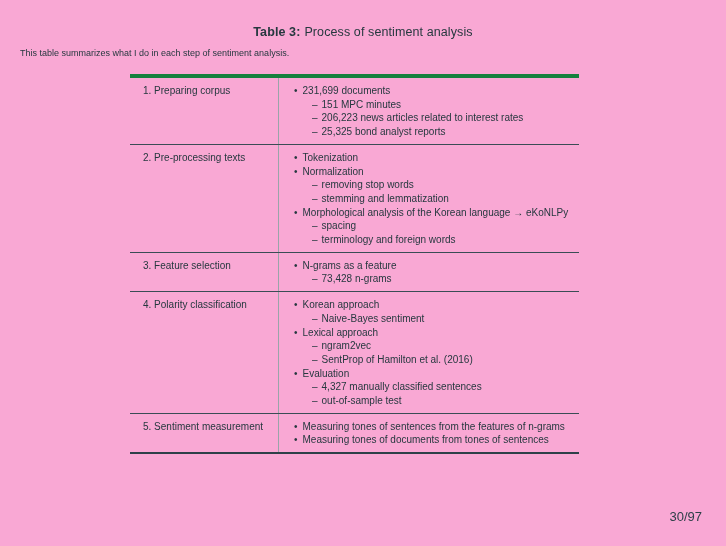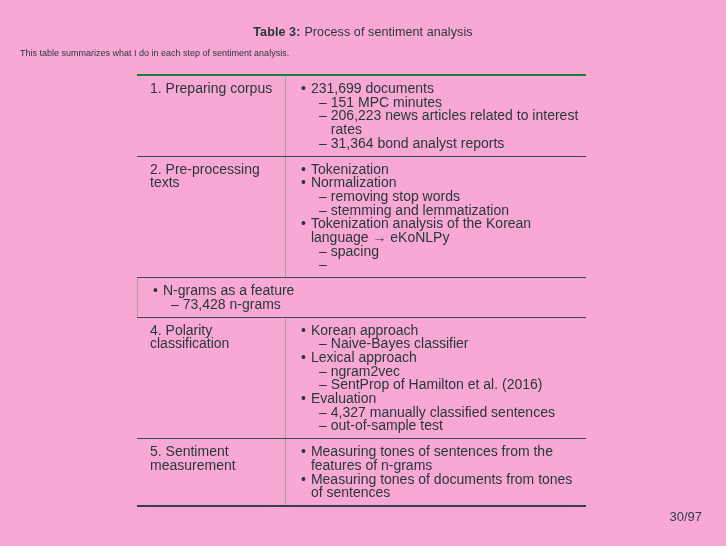--- a/index.html
+++ b/index.html
@@ -22,25 +22,25 @@
   .title-label { font-weight: bold; margin-right: 4px; }
   .subtitle {
     position: absolute;
     top: 48px; left: 0; width: 100%;
     text-align: left;
     font-size: 9px;
     padding-left: 20px;
   }
   .proc-table {
     position: absolute;
-    left: 137px; top: 74px; width: 449px;
+    left: 130px; top: 74px; width: 449px;
     box-sizing: border-box;
-    border-top: 2px solid #15803d;
+    border-top: 4px solid #15803d;
     border-bottom: 2px solid #2e4049;
-    font-size: 14px;
+    font-size: 10px;
     line-height: 13.7px;
   }
   .row { display: flex; }
   .row + .row { border-top: 1px solid #3a4c55; }
   .col-step {
     width: 148px; flex-shrink: 0;
     box-sizing: border-box;
     padding: 6px 8px 5px 13px;
   }
   .col-detail {
@@ -83,21 +83,21 @@
         <div class="sub">
           <span class="dash">–</span>
           <span>151 MPC minutes</span>
         </div>
         <div class="sub">
           <span class="dash">–</span>
           <span>206,223 news articles related to interest rates</span>
         </div>
         <div class="sub">
           <span class="dash">–</span>
-          <span>31,364 bond analyst reports</span>
+          <span>25,325 bond analyst reports</span>
         </div>
       </div>
     </div>
 
     <div class="row">
       <div class="col-step">2. Pre-processing texts</div>
       <div class="col-detail">
         <div class="bullet">
           <span class="dot">•</span>
           <span>Tokenization</span>
@@ -109,33 +109,35 @@
         <div class="sub">
           <span class="dash">–</span>
           <span>removing stop words</span>
         </div>
         <div class="sub">
           <span class="dash">–</span>
           <span>stemming and lemmatization</span>
         </div>
         <div class="bullet">
           <span class="dot">•</span>
-          <span>Tokenization analysis of the Korean language → eKoNLPy</span>
+          <span>Morphological analysis of the Korean language → eKoNLPy</span>
         </div>
         <div class="sub">
           <span class="dash">–</span>
           <span>spacing</span>
         </div>
         <div class="sub">
           <span class="dash">–</span>
-        </div>
-      </div>
-    </div>
-
-    <div class="row">
+          <span>terminology and foreign words</span>
+        </div>
+      </div>
+    </div>
+
+    <div class="row">
+      <div class="col-step">3. Feature selection</div>
       <div class="col-detail">
         <div class="bullet">
           <span class="dot">•</span>
           <span>N-grams as a feature</span>
         </div>
         <div class="sub">
           <span class="dash">–</span>
           <span>73,428 n-grams</span>
         </div>
       </div>
@@ -143,21 +145,21 @@
 
     <div class="row">
       <div class="col-step">4. Polarity classification</div>
       <div class="col-detail">
         <div class="bullet">
           <span class="dot">•</span>
           <span>Korean approach</span>
         </div>
         <div class="sub">
           <span class="dash">–</span>
-          <span>Naive-Bayes classifier</span>
+          <span>Naive-Bayes sentiment</span>
         </div>
         <div class="bullet">
           <span class="dot">•</span>
           <span>Lexical approach</span>
         </div>
         <div class="sub">
           <span class="dash">–</span>
           <span>ngram2vec</span>
         </div>
         <div class="sub">

